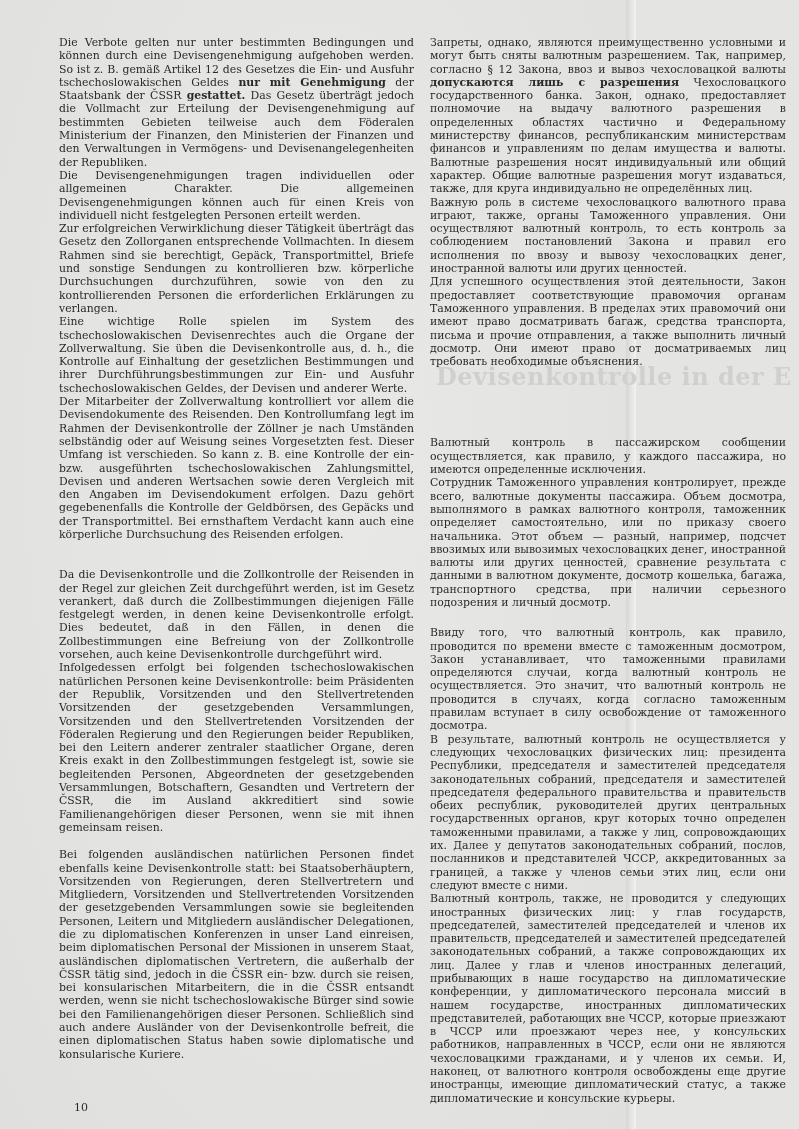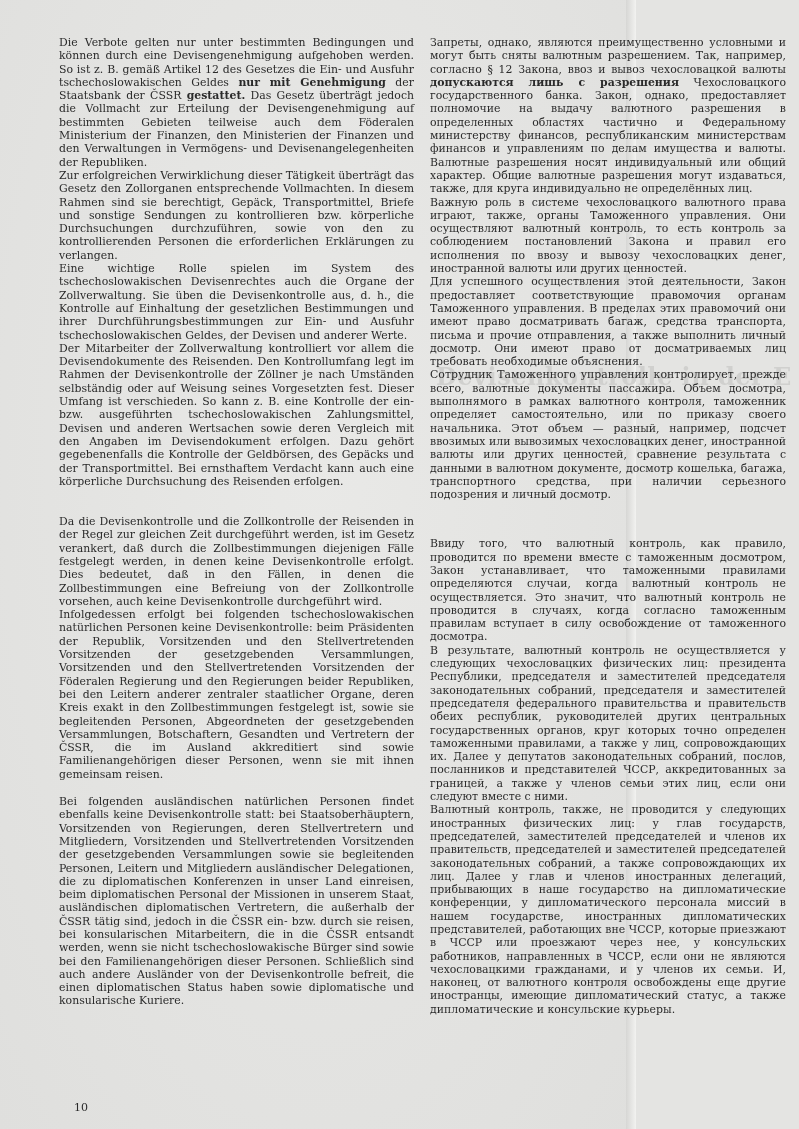--- a/index.html
+++ b/index.html
@@ -42,36 +42,38 @@
 </head>
 <body>
 
 <div class="page">
   <div class="right-edge"></div>
 
   <div class="col left">
     <p>
       <span>Die Verbote gelten nur unter bestimmten Bedingungen und können durch eine Devisengenehmigung aufgehoben werden. So ist z. B. gemäß Artikel 12 des Gesetzes die Ein- und Ausfuhr tschechoslowakischen Geldes </span><b>nur mit Genehmigung</b><span> der Staatsbank der ČSSR </span><b>gestattet.</b><span> Das Gesetz überträgt jedoch die Vollmacht zur Erteilung der Devisengenehmigung auf bestimmten Gebieten teilweise auch dem Föderalen Ministerium der Finanzen, den Ministerien der Finanzen und den Verwaltungen in Vermögens- und Devisenangelegenheiten der Republiken.</span>
     </p>
+    <p>Die Devisengenehmigungen tragen individuellen oder allgemeinen Charakter. Die allgemeinen Devisengenehmigungen können auch für einen Kreis von individuell nicht festgelegten Personen erteilt werden.</p>
     <p>Zur erfolgreichen Verwirklichung dieser Tätigkeit überträgt das Gesetz den Zollorganen entsprechende Vollmachten. In diesem Rahmen sind sie berechtigt, Gepäck, Transportmittel, Briefe und sonstige Sendungen zu kontrollieren bzw. körperliche Durchsuchungen durchzuführen, sowie von den zu kontrollierenden Personen die erforderlichen Erklärungen zu verlangen.</p>
     <p>Eine wichtige Rolle spielen im System des tschechoslowakischen Devisenrechtes auch die Organe der Zollverwaltung. Sie üben die Devisenkontrolle aus, d. h., die Kontrolle auf Einhaltung der gesetzlichen Bestimmungen und ihrer Durchführungsbestimmungen zur Ein- und Ausfuhr tschechoslowakischen Geldes, der Devisen und anderer Werte.</p>
     <p>Der Mitarbeiter der Zollverwaltung kontrolliert vor allem die Devisendokumente des Reisenden. Den Kontrollumfang legt im Rahmen der Devisenkontrolle der Zöllner je nach Umständen selbständig oder auf Weisung seines Vorgesetzten fest. Dieser Umfang ist verschieden. So kann z. B. eine Kontrolle der ein- bzw. ausgeführten tschechoslowakischen Zahlungsmittel, Devisen und anderen Wertsachen sowie deren Vergleich mit den Angaben im Devisendokument erfolgen. Dazu gehört gegebenenfalls die Kontrolle der Geldbörsen, des Gepäcks und der Transportmittel. Bei ernsthaftem Verdacht kann auch eine körperliche Durchsuchung des Reisenden erfolgen.</p>
     <p class="gap" style="margin-top:27px">Da die Devisenkontrolle und die Zollkontrolle der Reisenden in der Regel zur gleichen Zeit durchgeführt werden, ist im Gesetz verankert, daß durch die Zollbestimmungen diejenigen Fälle festgelegt werden, in denen keine Devisenkontrolle erfolgt. Dies bedeutet, daß in den Fällen, in denen die Zollbestimmungen eine Befreiung von der Zollkontrolle vorsehen, auch keine Devisenkontrolle durchgeführt wird.</p>
     <p>Infolgedessen erfolgt bei folgenden tschechoslowakischen natürlichen Personen keine Devisenkontrolle: beim Präsidenten der Republik, Vorsitzenden und den Stellvertretenden Vorsitzenden der gesetzgebenden Versammlungen, Vorsitzenden und den Stellvertretenden Vorsitzenden der Föderalen Regierung und den Regierungen beider Republiken, bei den Leitern anderer zentraler staatlicher Organe, deren Kreis exakt in den Zollbestimmungen festgelegt ist, sowie sie begleitenden Personen, Abgeordneten der gesetzgebenden Versammlungen, Botschaftern, Gesandten und Vertretern der ČSSR, die im Ausland akkreditiert sind sowie Familienangehörigen dieser Personen, wenn sie mit ihnen gemeinsam reisen.</p>
     <p class="gap" style="margin-top:14px">Bei folgenden ausländischen natürlichen Personen findet ebenfalls keine Devisenkontrolle statt: bei Staatsoberhäuptern, Vorsitzenden von Regierungen, deren Stellvertretern und Mitgliedern, Vorsitzenden und Stellvertretenden Vorsitzenden der gesetzgebenden Versammlungen sowie sie begleitenden Personen, Leitern und Mitgliedern ausländischer Delegationen, die zu diplomatischen Konferenzen in unser Land einreisen, beim diplomatischen Personal der Missionen in unserem Staat, ausländischen diplomatischen Vertretern, die außerhalb der ČSSR tätig sind, jedoch in die ČSSR ein- bzw. durch sie reisen, bei konsularischen Mitarbeitern, die in die ČSSR entsandt werden, wenn sie nicht tschechoslowakische Bürger sind sowie bei den Familienangehörigen dieser Personen. Schließlich sind auch andere Ausländer von der Devisenkontrolle befreit, die einen diplomatischen Status haben sowie diplomatische und konsularische Kuriere.</p>
   </div>
 
   <div class="ghost-heading">Devisenkontrolle in der E</div>
 
   <div class="col right">
     <p>
       <span>Запреты, однако, являются преимущественно условными и могут быть сняты валютным разрешением. Так, например, согласно § 12 Закона, ввоз и вывоз чехословацкой валюты </span><b>допускаются лишь с разрешения</b><span> Чехословацкого государственного банка. Закон, однако, предоставляет полномочие на выдачу валютного разрешения в определенных областях частично и Федеральному министерству финансов, республиканским министерствам финансов и управлениям по делам имущества и валюты. Валютные разрешения носят индивидуальный или общий характер. Общие валютные разрешения могут издаваться, также, для круга индивидуально не определённых лиц.</span>
     </p>
     <p>Важную роль в системе чехословацкого валютного права играют, также, органы Таможенного управления. Они осуществляют валютный контроль, то есть контроль за соблюдением постановлений Закона и правил его исполнения по ввозу и вывозу чехословацких денег, иностранной валюты или других ценностей.</p>
     <p>Для успешного осуществления этой деятельности, Закон предоставляет соответствующие правомочия органам Таможенного управления. В пределах этих правомочий они имеют право досматривать багаж, средства транспорта, письма и прочие отправления, а также выполнить личный досмотр. Они имеют право от досматриваемых лиц требовать необходимые объяснения.</p>
+    <p style="margin-top:68px">Валютный контроль в пассажирском сообщении осуществляется, как правило, у каждого пассажира, но имеются определенные исключения.</p>
     <p>Сотрудник Таможенного управления контролирует, прежде всего, валютные документы пассажира. Объем досмотра, выполнямого в рамках валютного контроля, таможенник определяет самостоятельно, или по приказу своего начальника. Этот объем — разный, например, подсчет ввозимых или вывозимых чехословацких денег, иностранной валюты или других ценностей, сравнение результата с данными в валютном документе, досмотр кошелька, багажа, транспортного средства, при наличии серьезного подозрения и личный досмотр.</p>
-    <p style="margin-top:36px">Ввиду того, что валютный контроль, как правило, проводится по времени вместе с таможенным досмотром, Закон устанавливает, что таможенными правилами определяются случаи, когда валютный контроль не осуществляется. Это значит, что валютный контроль не проводится в случаях, когда согласно таможенным правилам вступает в силу освобождение от таможенного досмотра.</p>
+    <p style="margin-top:17px">Ввиду того, что валютный контроль, как правило, проводится по времени вместе с таможенным досмотром, Закон устанавливает, что таможенными правилами определяются случаи, когда валютный контроль не осуществляется. Это значит, что валютный контроль не проводится в случаях, когда согласно таможенным правилам вступает в силу освобождение от таможенного досмотра.</p>
     <p>В результате, валютный контроль не осуществляется у следующих чехословацких физических лиц: президента Республики, председателя и заместителей председателя законодательных собраний, председателя и заместителей председателя федерального правительства и правительств обеих республик, руководителей других центральных государственных органов, круг которых точно определен таможенными правилами, а также у лиц, сопровождающих их. Далее у депутатов законодательных собраний, послов, посланников и представителей ЧССР, аккредитованных за границей, а также у членов семьи этих лиц, если они следуют вместе с ними.</p>
     <p>Валютный контроль, также, не проводится у следующих иностранных физических лиц: у глав государств, председателей, заместителей председателей и членов их правительств, председателей и заместителей председателей законодательных собраний, а также сопровождающих их лиц. Далее у глав и членов иностранных делегаций, прибывающих в наше государство на дипломатические конференции, у дипломатического персонала миссий в нашем государстве, иностранных дипломатических представителей, работающих вне ЧССР, которые приезжают в ЧССР или проезжают через нее, у консульских работников, направленных в ЧССР, если они не являются чехословацкими гражданами, и у членов их семьи. И, наконец, от валютного контроля освобождены еще другие иностранцы, имеющие дипломатический статус, а также дипломатические и консульские курьеры.</p>
   </div>
 
   <div class="page-number">10</div>
 </div>
 
 </body></html>

